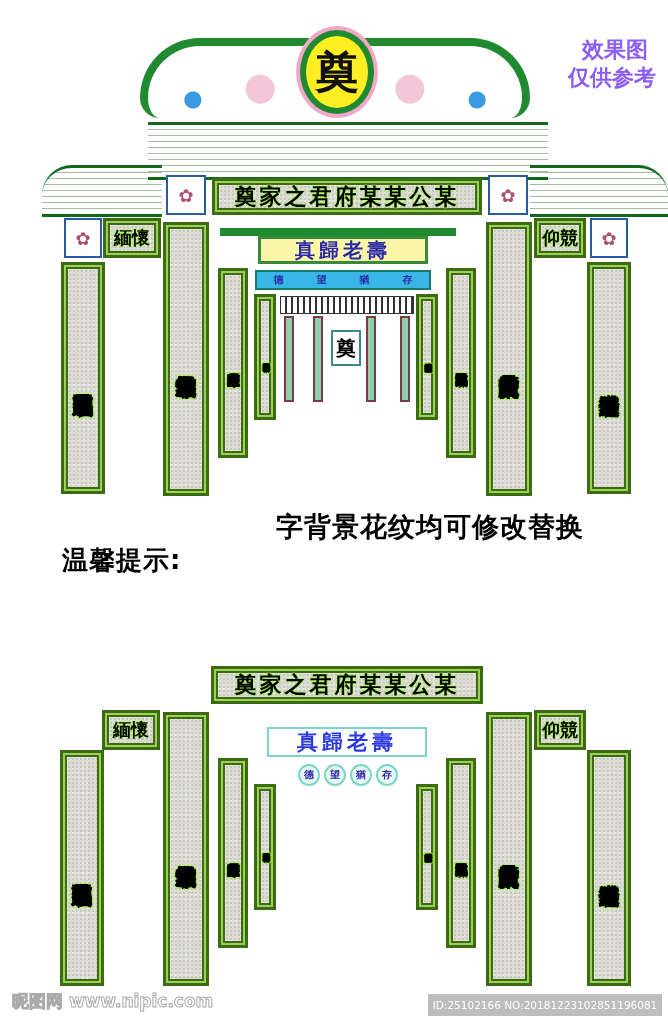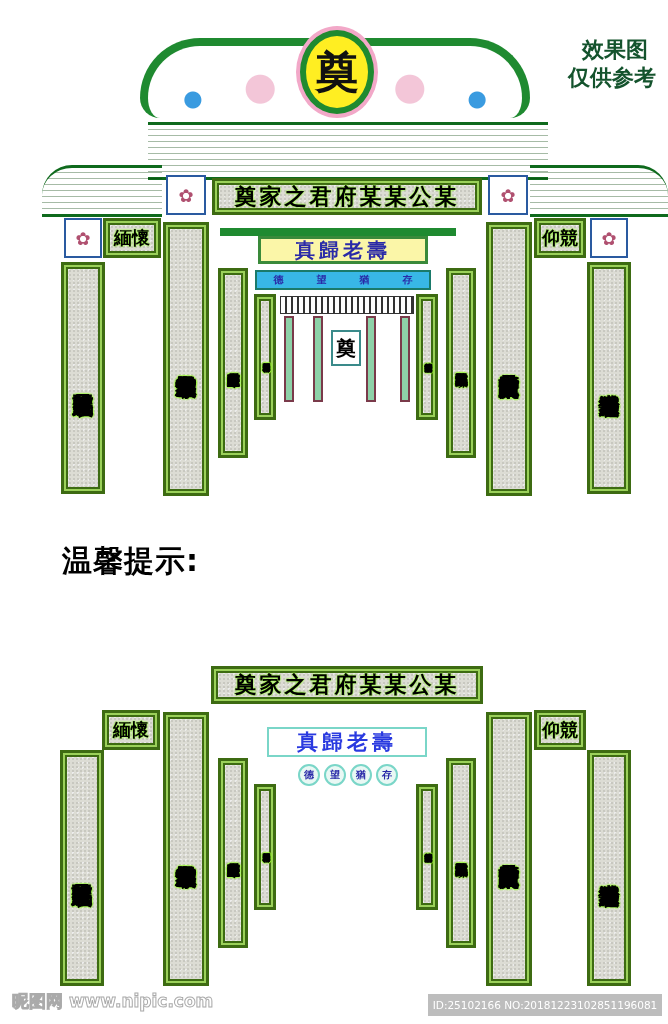--- a/index.html
+++ b/index.html
@@ -5,21 +5,21 @@
 *{box-sizing:border-box;margin:0;padding:0}
 body{width:668px;height:1024px;background:#fff;position:relative;overflow:hidden;font-family:"DejaVu Sans",sans-serif}
 .abs{position:absolute}
 .roof{background:repeating-linear-gradient(90deg,#1f9a2e 0 9px,#7fd36a 9px 11px);border-top:3px solid #0f6a1d;border-bottom:3px solid #0f6a1d}
 .roof-lines{background-image:repeating-linear-gradient(0deg,transparent 0 5px,rgba(0,60,0,.35) 5px 6px)}
 .panel{background:#dcdcd4;background-image:radial-gradient(#c8c8c0 1px,transparent 1px),radial-gradient(#ececec 1px,transparent 1px);background-size:4px 4px,5px 5px;background-position:0 0,2px 2px;border:3px solid #3d6b12;box-shadow:inset 0 0 0 2px #9bd15a,inset 0 0 0 4px #3d6b12}
 .vtext{writing-mode:vertical-rl;text-orientation:upright;font-weight:bold;color:#000;display:flex;align-items:center;justify-content:center;width:100%;height:100%;text-shadow:0 0 2px #9cff3a,0 0 2px #9cff3a}
 .htext{font-weight:bold;color:#000;display:flex;align-items:center;justify-content:center;width:100%;height:100%;text-shadow:0 0 2px #9cff3a,0 0 2px #9cff3a;white-space:nowrap}
 .blue-sign{background:#fbf6a8;border:3px solid #3a8a3a;color:#2a2aa8;font-weight:bold;display:flex;align-items:center;justify-content:center;letter-spacing:4px}
 .flower{background:#fff;border:2px solid #2a5aa0;display:flex;align-items:center;justify-content:center;color:#b05070;font-size:18px}
-.red{color:#14532d}
+.red{color:#8b5cf6}
 .note{font-weight:bold;color:#000;font-size:27px;letter-spacing:1px;line-height:33px;white-space:nowrap}
 .dot{width:22px;height:22px;border-radius:50%;border:2px solid #7ad6c8;background:#e9f8f4;color:#2a2aa8;font-size:10px;font-weight:bold;display:flex;align-items:center;justify-content:center}
 .pillar{background:#8ed1a8;border:2px solid #7a3a4a}
 </style>
 </head>
 <body>
 
 <div>
 
   <div class="abs" style="left:140px;top:38px;width:390px;height:80px;border-radius:60px 60px 20px 20px;border:8px solid #1f8a30;border-bottom:none;background:radial-gradient(circle at 30% 60%,#f3c6d8 0 14px,transparent 15px),radial-gradient(circle at 70% 60%,#f3c6d8 0 14px,transparent 15px),radial-gradient(circle at 12% 75%,#3a9be0 0 8px,transparent 9px),radial-gradient(circle at 88% 75%,#3a9be0 0 8px,transparent 9px)"></div>
@@ -85,22 +85,23 @@
       <div class="vtext" style="font-size:13px">冬日風凜椿影已隨雲氣淡</div>
     </div>
   <div class="abs panel" style="left:486px;top:222px;width:46px;height:274px">
       <div class="vtext" style="font-size:21px">嚴親逝世設奠營齋煩吊唁</div>
     </div>
   <div class="abs panel" style="left:587px;top:262px;width:44px;height:232px">
       <div class="vtext" style="font-size:21px">遵俗治喪深表哀感</div>
     </div>
 </div>
 
-<div class="abs note" style="left:62px;top:544px;font-size:30px">温馨提示:</div>
+<div class="abs note" style="left:62px;top:544px;font-size:26px">温馨提示:</div>
 <div class="abs note" style="left:276px;top:510px">
+  <div>字背景花纹均可修改替换</div>
 </div>
 
 <div>
   <div class="abs panel" style="left:211px;top:666px;width:272px;height:38px">
       <div class="htext" style="font-size:22px;letter-spacing:3px">奠家之君府某某公某</div>
     </div>
   <div class="abs panel" style="left:102px;top:710px;width:58px;height:40px">
       <div class="htext" style="font-size:18px">緬懷</div>
     </div>
   <div class="abs panel" style="left:534px;top:710px;width:52px;height:40px">

